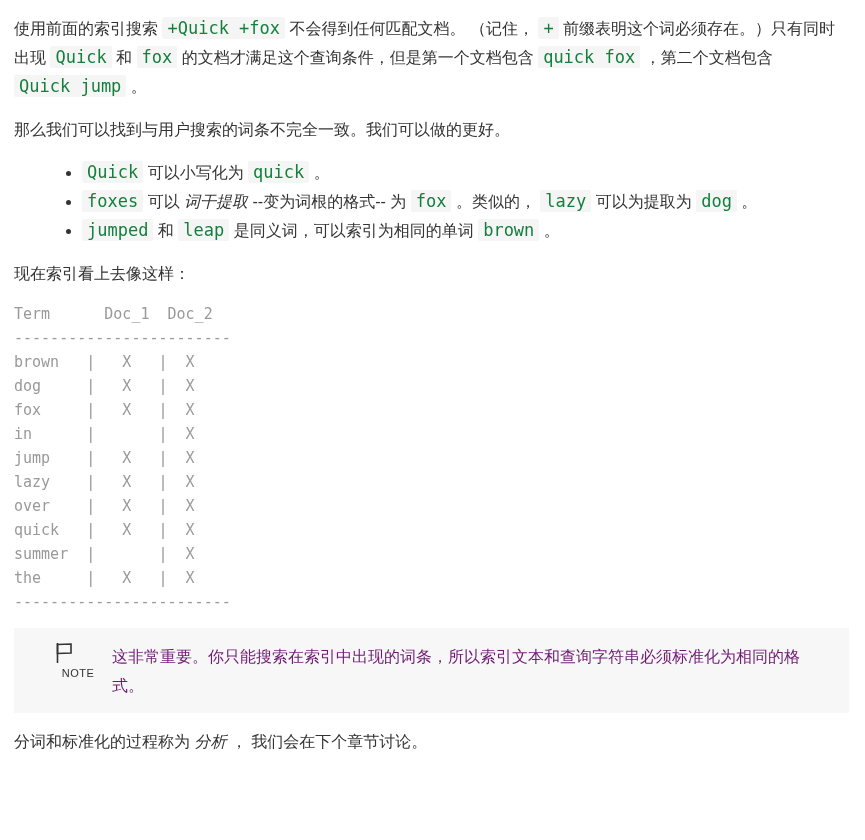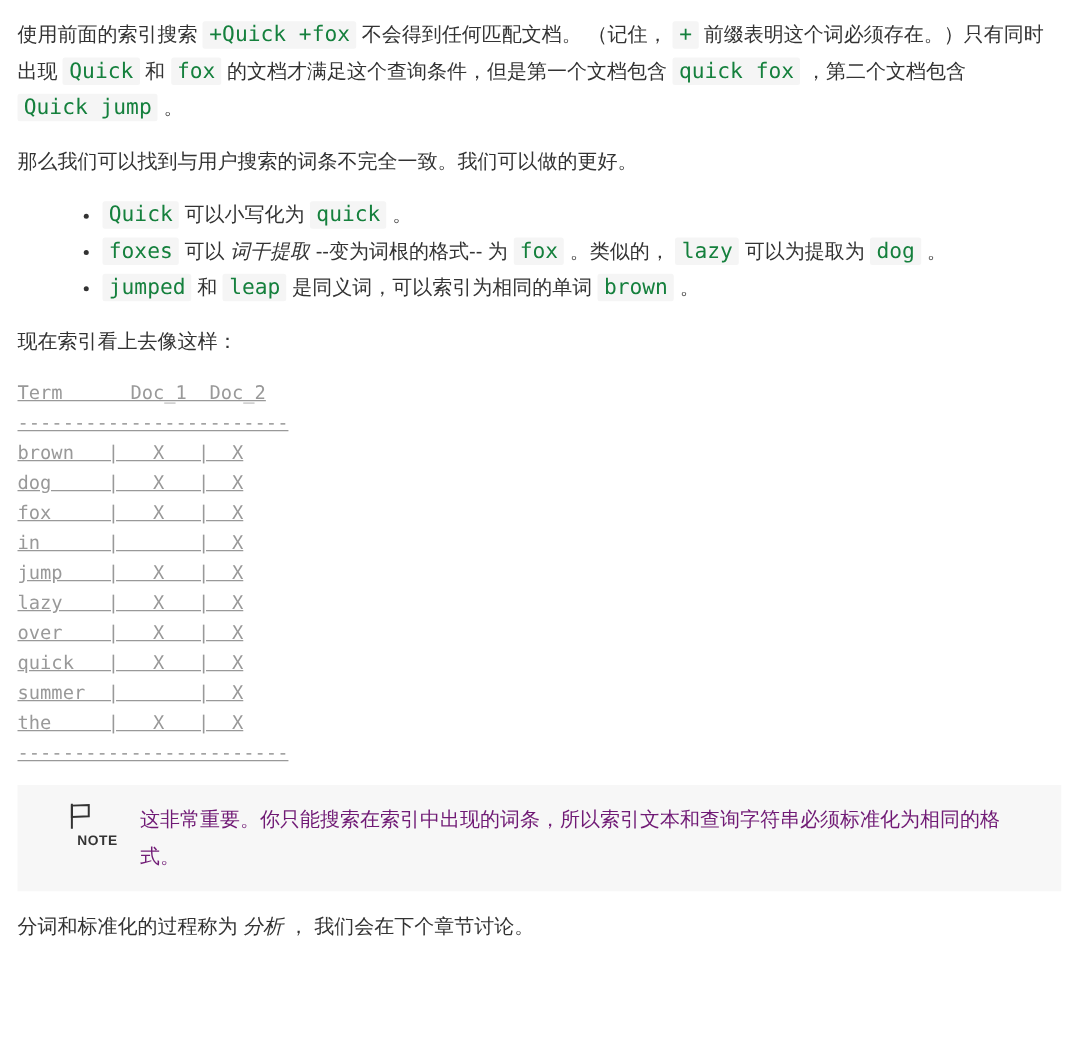--- a/index.html
+++ b/index.html
@@ -45,21 +45,20 @@
   }
   pre.code-block {
     font-family: "DejaVu Sans Mono", "Liberation Mono", monospace;
     font-size: 15px;
     line-height: 24px;
     color: #999999;
     margin: 0 0;
     padding: 0;
     background: transparent;
     white-space: pre;
-    text-decoration: underline;
   }
   .note-box {
     background: #f7f7f7;
     margin: 14px 0;
     padding: 13px 20px 13px 20px;
     display: flex;
     align-items: flex-start;
     min-height: 73px;
   }
   .note-side {
@@ -69,21 +68,21 @@
     flex-direction: column;
     align-items: center;
     margin-right: 18px;
   }
   .note-side svg {
     display: block;
     margin-bottom: 2px;
   }
   .note-label {
     font-size: 11px;
-    font-weight: bold;
+    font-weight: normal;
     letter-spacing: 0.5px;
     color: #333333;
     margin-left: 28px;
   }
   .note-text {
     font-size: 16px;
     line-height: 29px;
     color: #701a75;
     margin: 0;
     padding-top: 1px;

